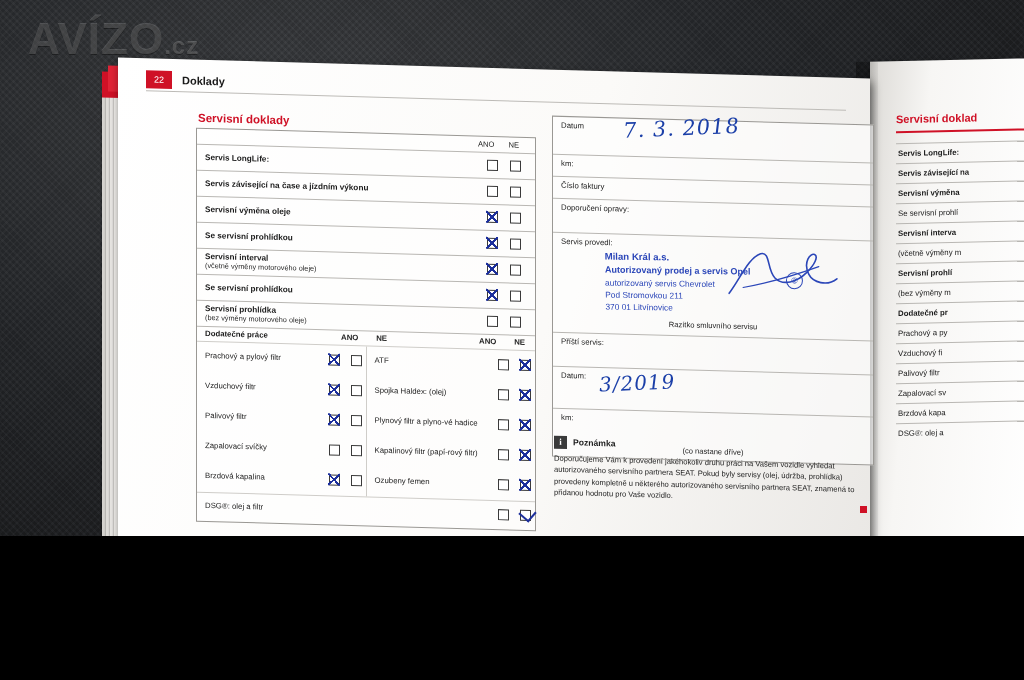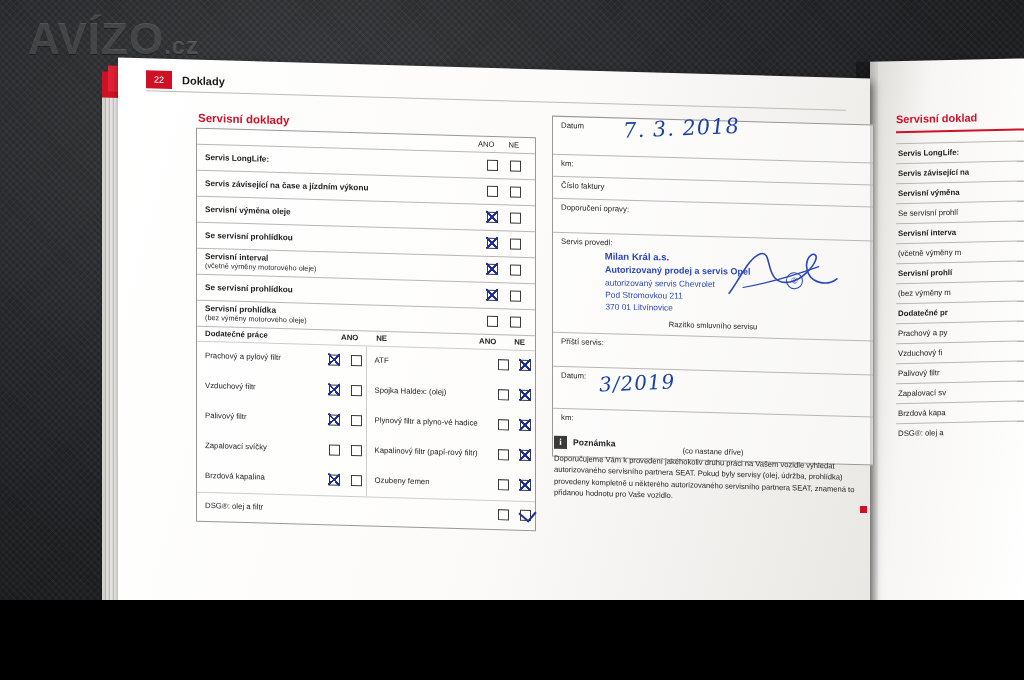--- a/index.html
+++ b/index.html
@@ -9,21 +9,21 @@
   }
   body {
     width: 1024px;
     height: 680px;
     overflow: hidden;
     font-family: "Liberation Sans", sans-serif;
   }
   #scene {
     position: relative;
     width: 1024px;
-    height: 600px;
+    height: 536px;
     overflow: hidden;
     background:
       repeating-linear-gradient(45deg, rgba(255,255,255,0.022) 0 2px, rgba(0,0,0,0.05) 2px 5px),
       repeating-linear-gradient(-45deg, rgba(255,255,255,0.018) 0 2px, rgba(0,0,0,0.05) 2px 5px),
       radial-gradient(ellipse at 30% 20%, #3a3c3f 0%, #25272a 45%, #151618 100%);
   }
   
   #watermark {
     position: absolute;
     left: 28px;

